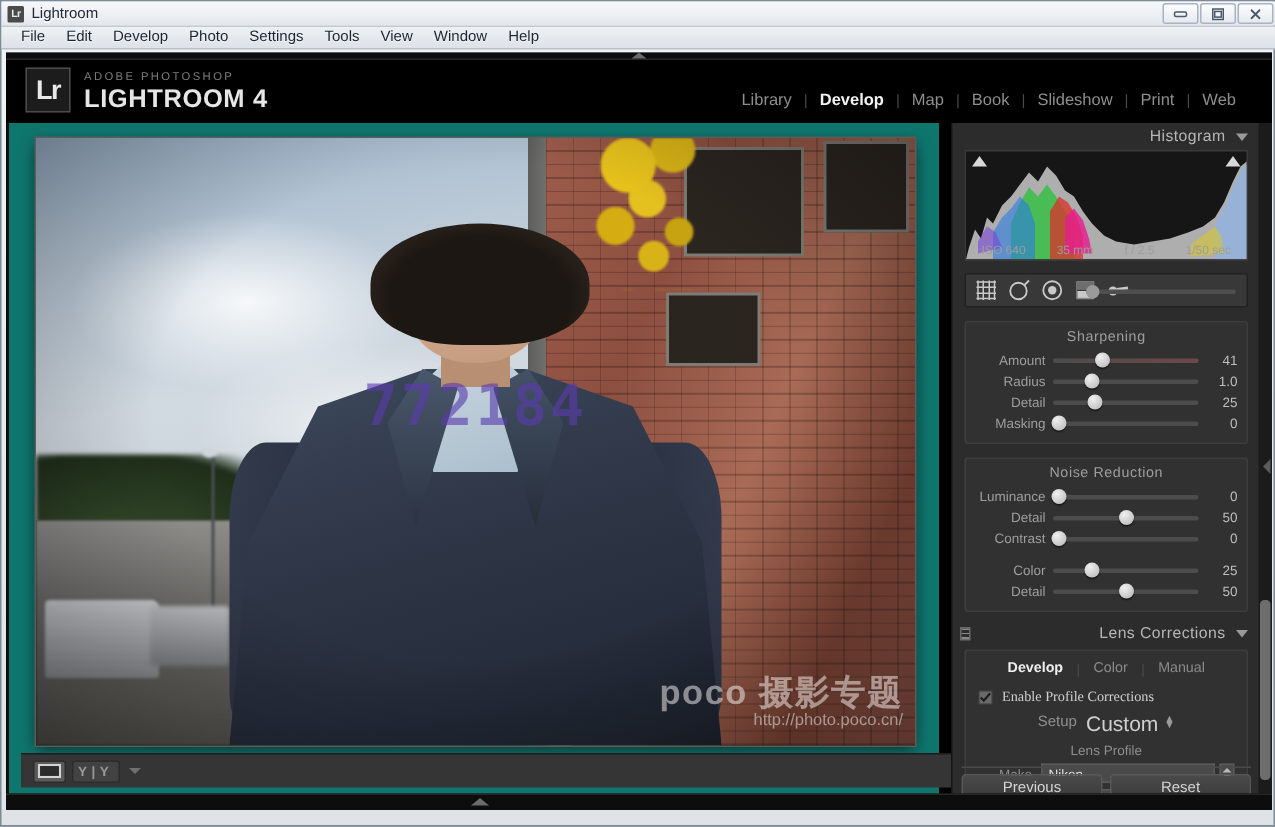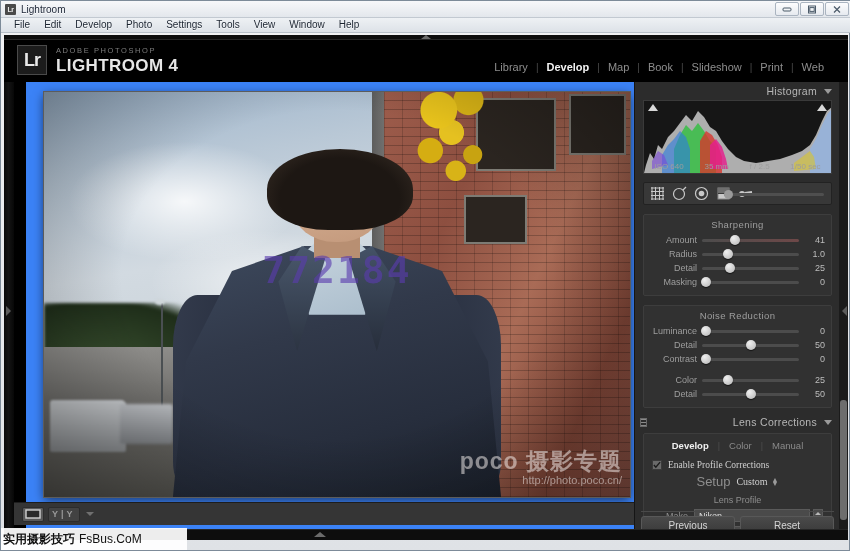--- a/index.html
+++ b/index.html
@@ -113,22 +113,22 @@
   }
   .left-bar .tri {
     position: absolute; left: 2px; top: 50%; transform: translateY(-50%);
     width: 0; height: 0;
     border-top: 5px solid transparent; border-bottom: 5px solid transparent;
     border-left: 5px solid #5c5c5c;
   }
 
   
   .viewer {
-    position: absolute; left: 22px; top: 0; width: 620px; height: 458px;
-    background: #3b82f6;
+    position: absolute; left: 2px; top: 0; width: 620px; height: 458px;
+    background: #0f766e;
   }
   .photo-frame {
     position: absolute; left: 18px; top: 10px; width: 586px; height: 405px;
     background: #1a1a1a;
     box-shadow: 0 0 0 1px #5c5c5c, 0 3px 10px rgba(0,0,0,.6);
     overflow: hidden;
   }
   .photo { position: absolute; inset: 0; }
 
   
@@ -437,22 +437,22 @@
     border: 1px solid #3a3a3a; border-radius: 1px;
     display: flex; align-items: center; justify-content: center;
     margin-right: 6px;
   }
   .checkbox svg { display: block; }
   .lc-check-label { font-size: 9.5px; color: #cfcfcf; }
   .lc-setup-row {
     display: flex; align-items: center; justify-content: center;
     height: 15px; margin-top: 2px;
   }
-  .lc-setup-label { font-size: 13px; color: #8e8e8e; margin-right: 6px; }
-  .lc-setup-val { font-size: 10px; color: #cfcfcf; margin-right: 4px; font-family: Liberation Serif, serif; }
+  .lc-setup-label { font-size: 10px; color: #8e8e8e; margin-right: 6px; }
+  .lc-setup-val { font-size: 14px; color: #cfcfcf; margin-right: 4px; }
   .stepper { font-size: 7px; color: #9a9a9a; line-height: 4px; }
   .lc-subtitle {
     text-align: center; font-size: 9px; color: #8e8e8e; margin: 6px 0 3px;
   }
   .combo-row { display: flex; align-items: center; height: 15px; margin-bottom: 2px; }
   .combo-label {
     width: 50px; text-align: right; font-size: 9px; color: #8e8e8e;
     padding-right: 6px; flex: none;
   }
   .combo {
@@ -857,18 +857,14 @@
         <div class="rp-right-arrow"></div>
       </div>
 
     </div>
 
     <div class="bottom-strip">
       <div class="arr"></div>
     </div>
   </div>
 
-  <div class="fsbus-wm">
-    <span class="fsbus-cn">实用摄影技巧</span>
-    <span class="fsbus-en">FsBus.CoM</span>
-  </div>
 
 </div>
 
 </body></html>

